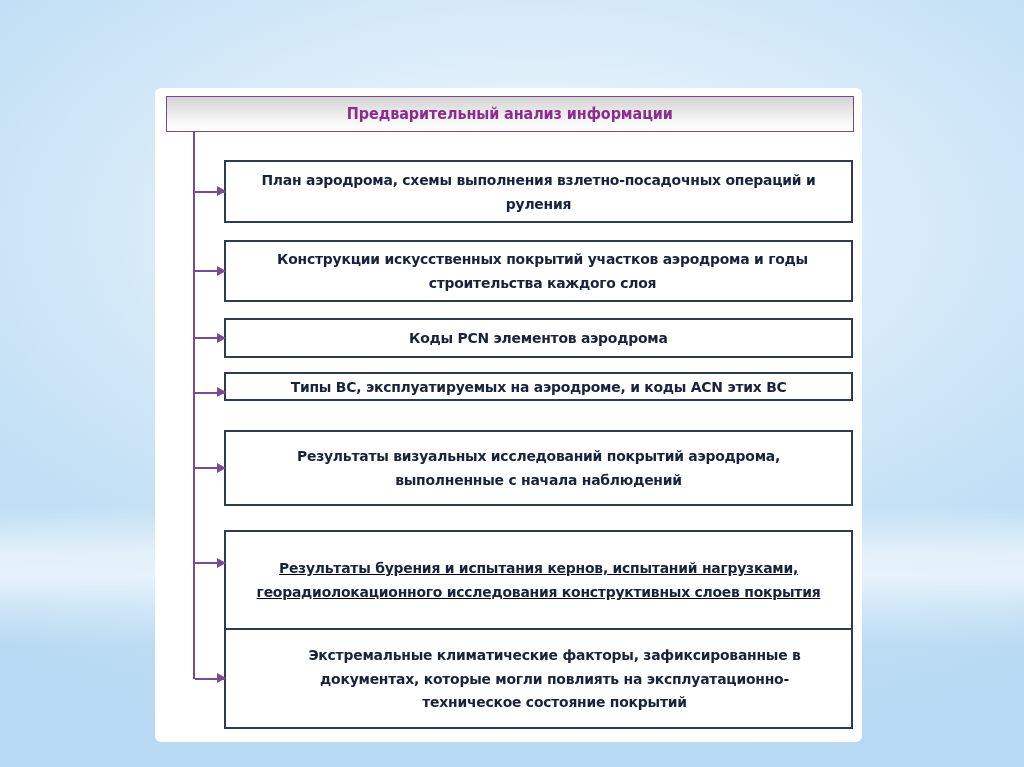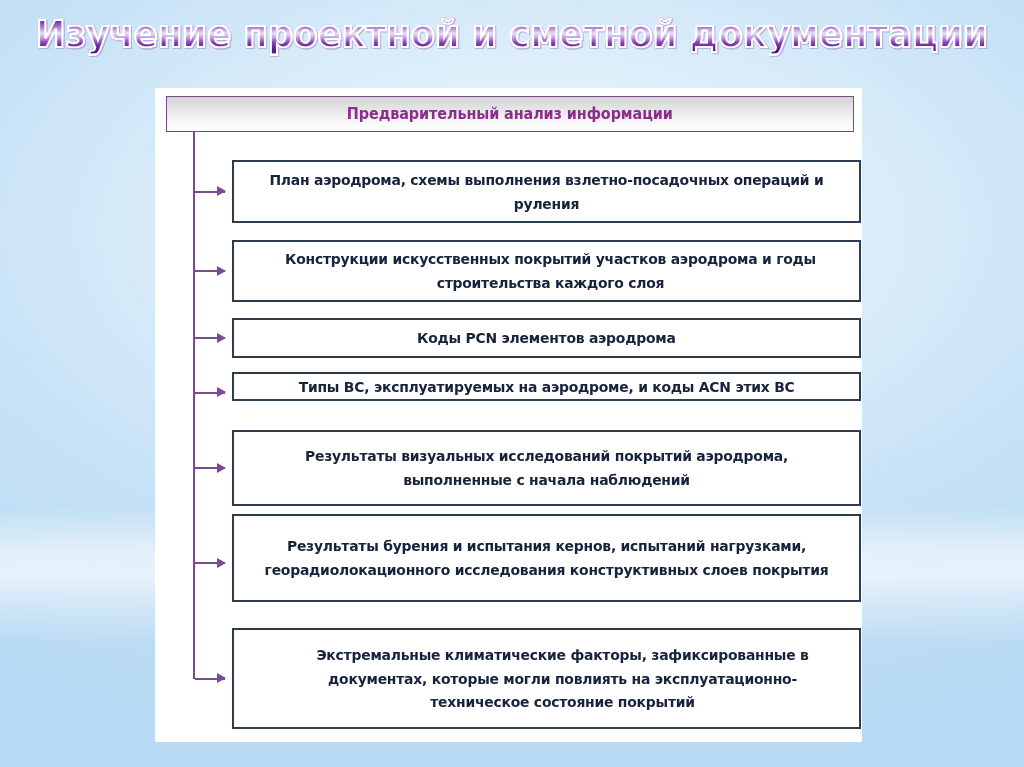--- a/index.html
+++ b/index.html
@@ -69,20 +69,21 @@
   }
 
   
   #panel {
     position: absolute;
     left: 155px;
     top: 88px;
     width: 707px;
     height: 654px;
     background: #ffffff;
+    border-radius: 6px;
   }
 
   
   #root-box {
     position: absolute;
     left: 11px;
     top: 8px;
     width: 688px;
     height: 36px;
     box-sizing: border-box;
@@ -138,41 +139,37 @@
     position: absolute;
     left: 69px;
     width: 629px;
     box-sizing: border-box;
     border: 2.1px solid #2e3c50;
     background: #ffffff;
     display: flex;
     align-items: center;
     justify-content: center;
     padding: 0 14px;
-    margin-left: 8px;
   }
   .item-label {
     font-family: "DejaVu Sans", sans-serif;
     font-size: 14.6px;
     font-weight: bold;
     color: #17233c;
     text-align: center;
     line-height: 1.62;
     letter-spacing: -0.25px;
     transform: scaleX(0.955);
   }
 </style>
 </head>
 <body>
 
 <div id="slide">
 
-  <div id="title-wrap">
-    <span id="page-title">Изучение проектной и сметной документации</span>
-  </div>
 
   <div id="panel">
 
     <div id="root-box">
       <span id="root-box-label">Предварительный анализ информации</span>
     </div>
 
     <div id="spine" style="height: 546.5px;"></div>
 
     <div id="items">
@@ -189,21 +186,21 @@
         </div>
         <div class="arrow" style="top: 249px; width: 30px;"></div>
         <div class="item-box" style="top: 284px; height: 29px;">
           <span class="item-label">Типы ВС, эксплуатируемых на аэродроме, и коды ACN этих ВС</span>
         </div>
         <div class="arrow" style="top: 303.5px; width: 30px;"></div>
         <div class="item-box" style="top: 342px; height: 76px;">
           <span class="item-label">Результаты визуальных исследований покрытий аэродрома, выполненные с начала наблюдений</span>
         </div>
         <div class="arrow" style="top: 379px; width: 30px;"></div>
-        <div class="item-box" style="top: 426px; height: 88px;">
+        <div class="item-box" style="top: 442px; height: 100px; text-decoration: underline;">
           <span class="item-label">Результаты бурения и испытания кернов, испытаний нагрузками, георадиолокационного исследования конструктивных слоев покрытия</span>
         </div>
         <div class="arrow" style="top: 474px; width: 30px;"></div>
         <div class="item-box" style="top: 540px; height: 101px; padding-left: 46px;">
           <span class="item-label">Экстремальные климатические факторы, зафиксированные в документах, которые могли повлиять на эксплуатационно-техническое состояние покрытий</span>
         </div>
         <div class="arrow" style="top: 589.5px; width: 30px;"></div>
       </div>
 
   </div>

